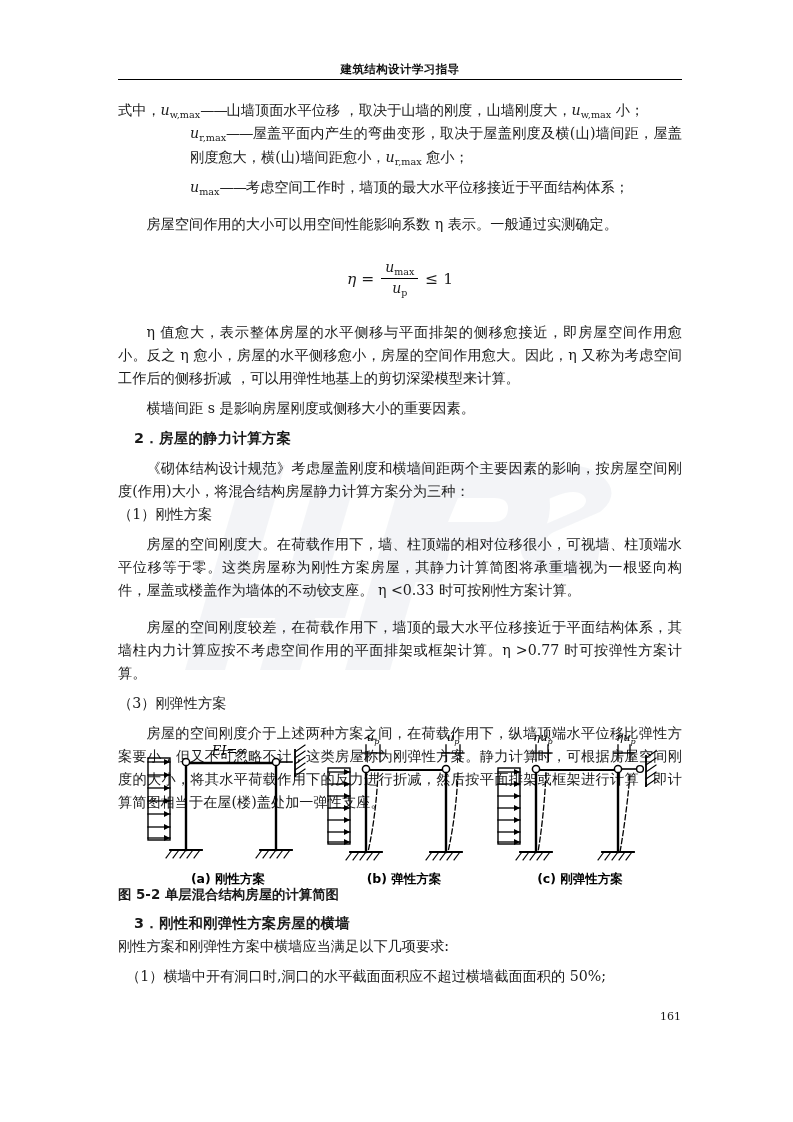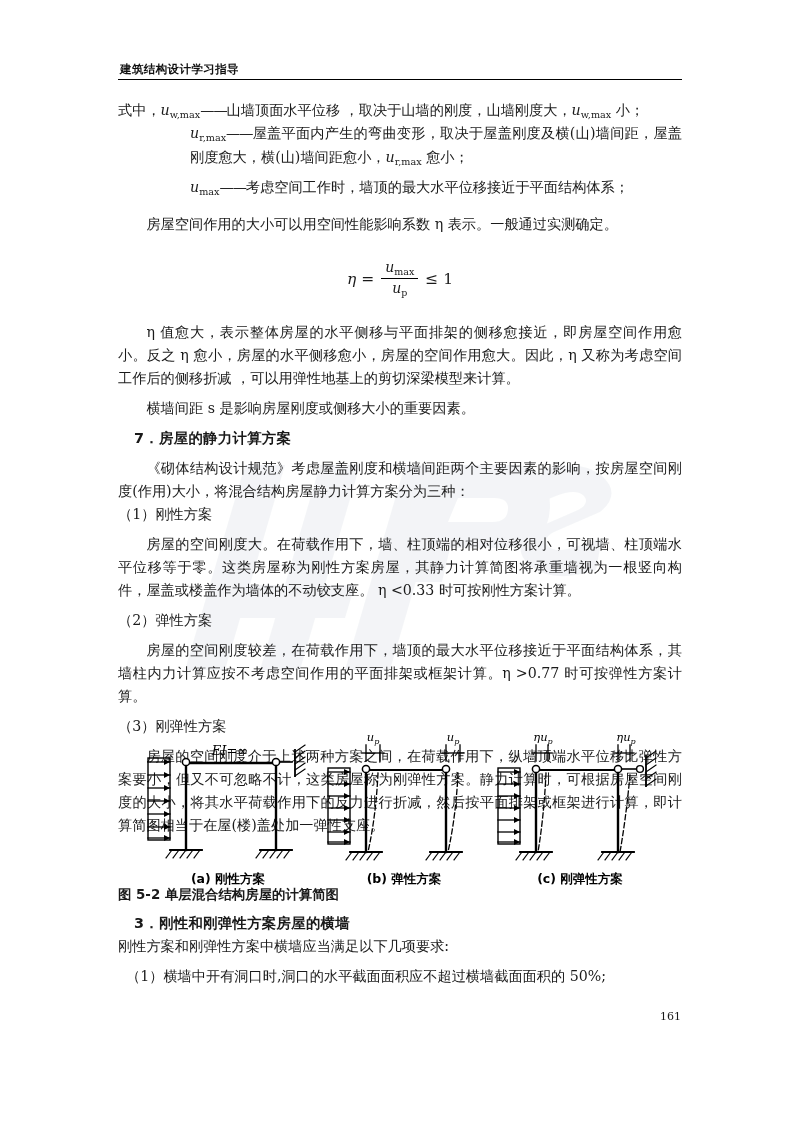--- a/index.html
+++ b/index.html
@@ -32,21 +32,21 @@
     opacity: 0.085;
   }
   .watermark svg { width: 100%; height: 100%; display: block; }
 
   
   .header {
     position: absolute;
     left: 120px;
     top: 58px;
     width: 560px;
-    text-align: left;
+    text-align: center;
     z-index: 2;
   }
   .header-title {
     font-family: "DejaVu Sans", "Liberation Sans", sans-serif;
     font-size: 11.5px;
     font-weight: 700;
     letter-spacing: 0.4px;
     color: #111;
   }
   .header-rule {
@@ -228,32 +228,31 @@
     </div>
 
     <p class="indent">η 值愈大，表示整体房屋的水平侧移与平面排架的侧移愈接近，即房屋空间作用愈小。反之 η 愈小，房屋的水平侧移愈小，房屋的空间作用愈大。因此，η 又称为考虑空间工作后的侧移折减 ，可以用弹性地基上的剪切深梁模型来计算。</p>
 
     <div class="gap-sm"></div>
 
     <p class="indent">横墙间距 s 是影响房屋刚度或侧移大小的重要因素。</p>
 
     <div class="gap-sm"></div>
 
-    <p class="heading">7．房屋的静力计算方案</p>
+    <p class="heading">2．房屋的静力计算方案</p>
 
     <div class="gap-sm"></div>
 
     <p class="indent">《砌体结构设计规范》考虑屋盖刚度和横墙间距两个主要因素的影响，按房屋空间刚度(作用)大小，将混合结构房屋静力计算方案分为三种：</p>
 
     <p class="nolead">（1）刚性方案</p>
     <div class="gap-sm"></div>
     <p class="indent">房屋的空间刚度大。在荷载作用下，墙、柱顶端的相对位移很小，可视墙、柱顶端水平位移等于零。这类房屋称为刚性方案房屋，其静力计算简图将承重墙视为一根竖向构件，屋盖或楼盖作为墙体的不动铰支座。 η &lt;0.33 时可按刚性方案计算。</p>
 
     <div class="gap-sm"></div>
-    <p class="nolead">（2）弹性方案</p>
     <div class="gap-sm"></div>
     <p class="indent">房屋的空间刚度较差，在荷载作用下，墙顶的最大水平位移接近于平面结构体系，其墙柱内力计算应按不考虑空间作用的平面排架或框架计算。η &gt;0.77 时可按弹性方案计算。</p>
 
     <div class="gap-sm"></div>
     <p class="nolead">（3）刚弹性方案</p>
     <div class="gap-sm"></div>
     <p class="indent">房屋的空间刚度介于上述两种方案之间，在荷载作用下，纵墙顶端水平位移比弹性方案要小，但又不可忽略不计，这类房屋称为刚弹性方案。静力计算时，可根据房屋空间刚度的大小，将其水平荷载作用下的反力进行折减，然后按平面排架或框架进行计算，即计算简图相当于在屋(楼)盖处加一弹性支座。</p>
   </div>
 
   <div class="figure">

